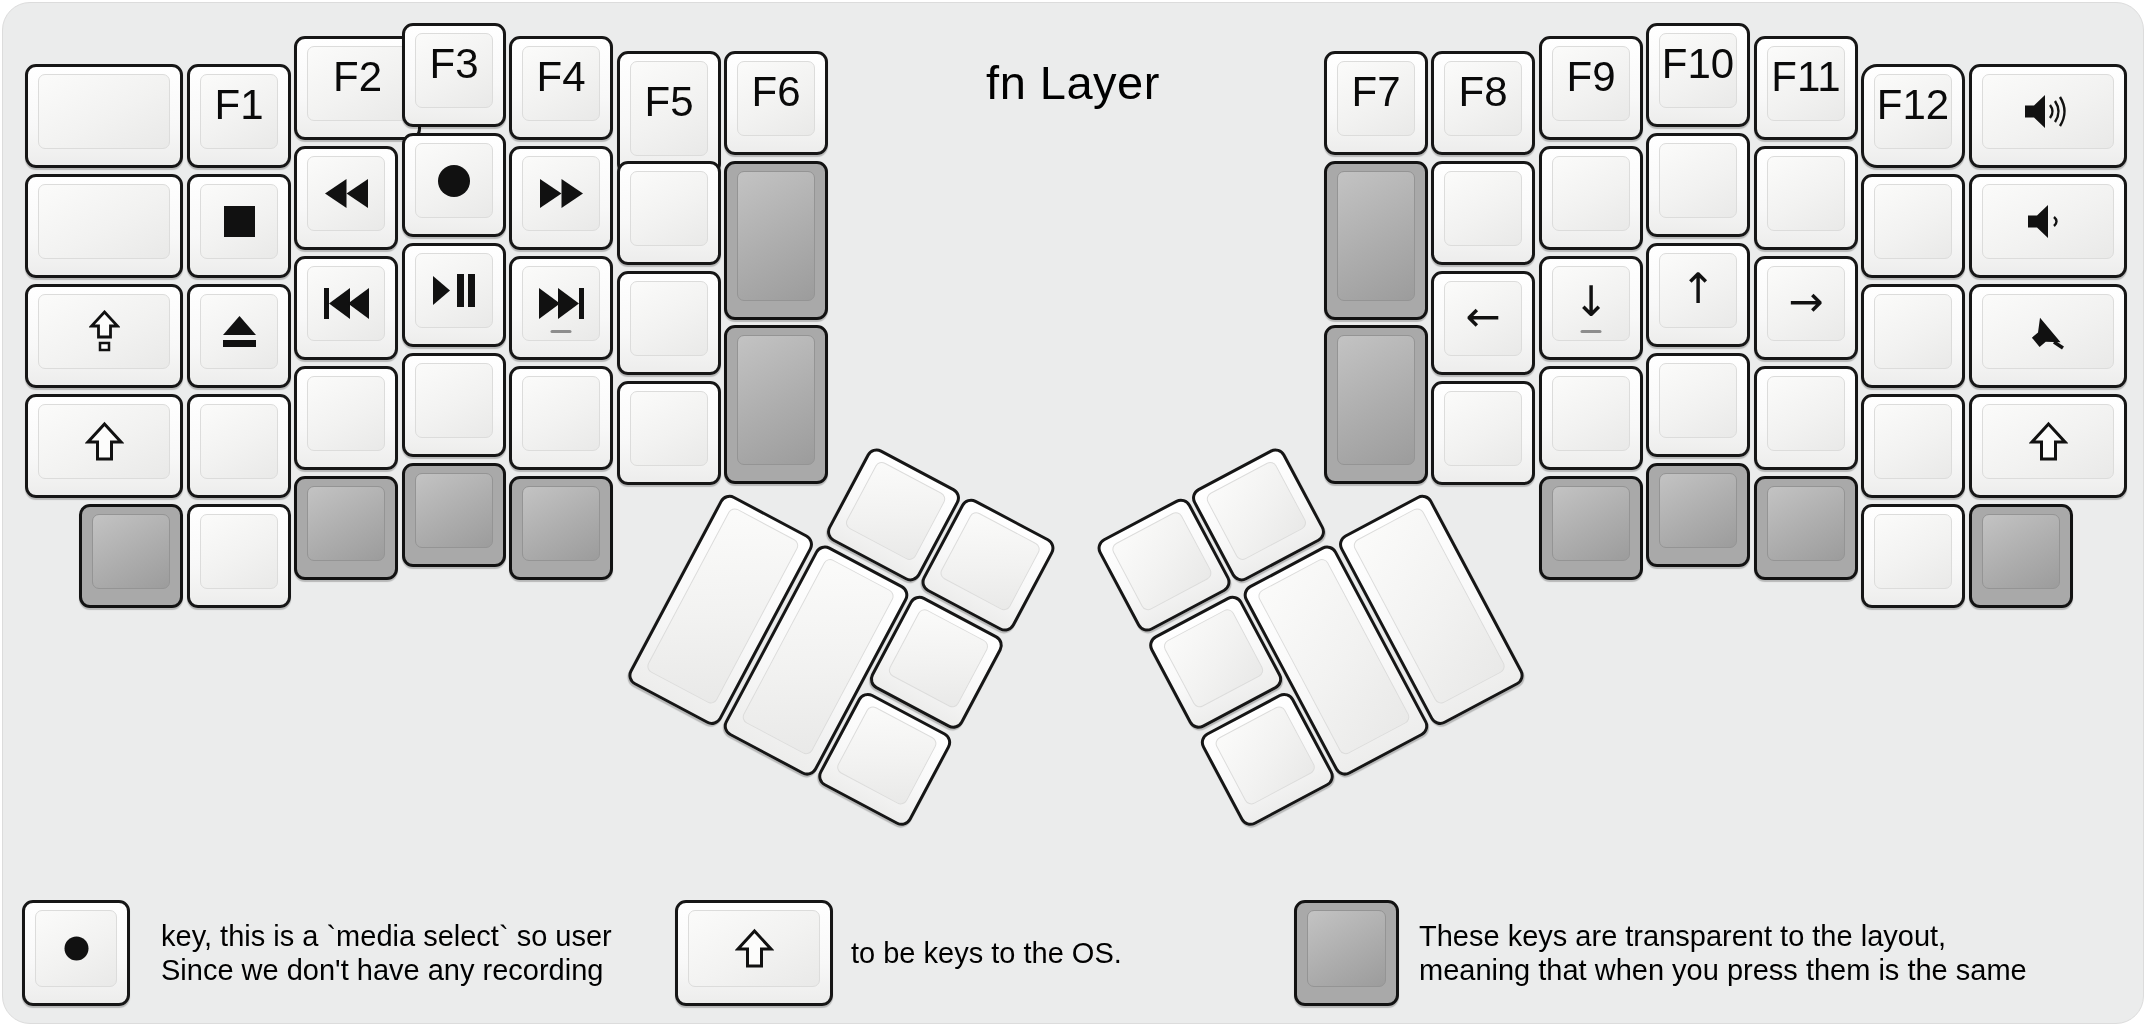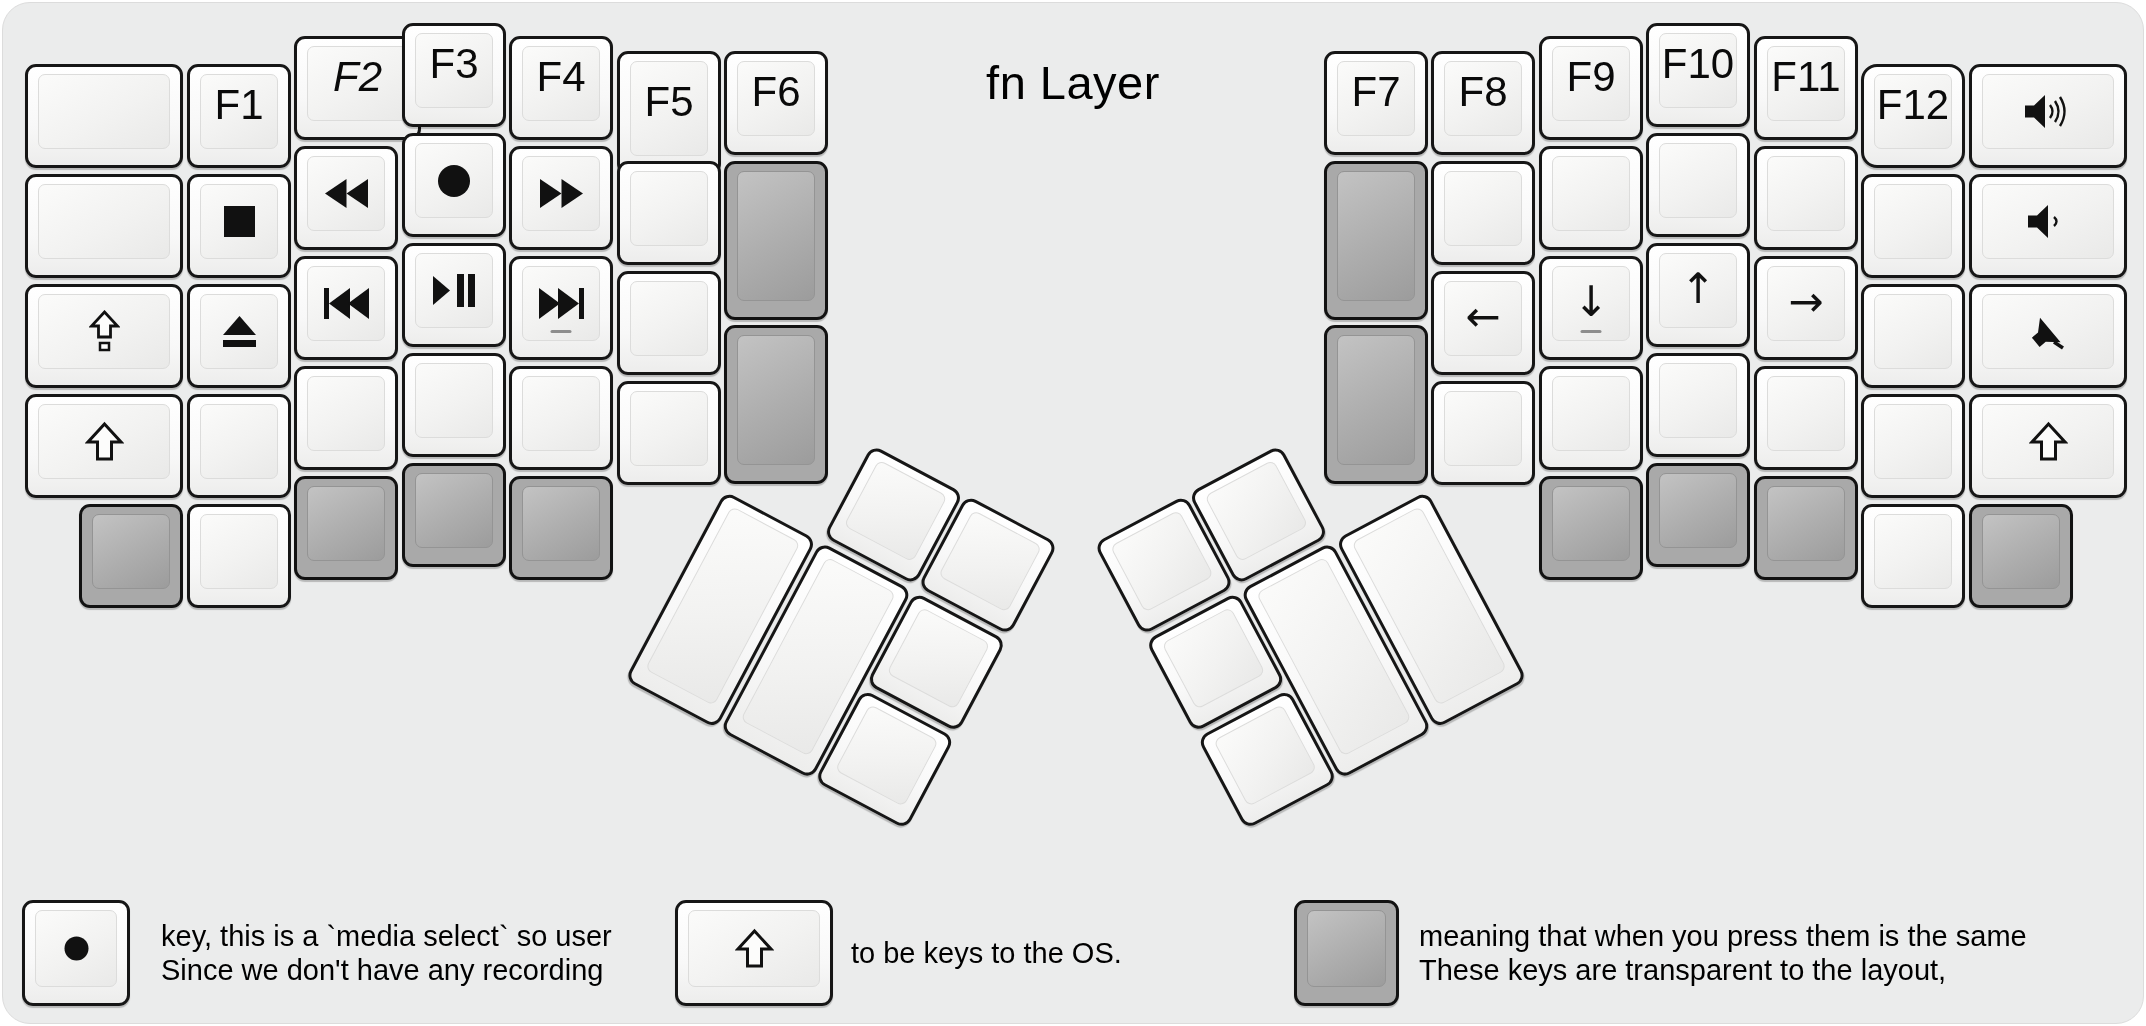--- a/index.html
+++ b/index.html
@@ -128,21 +128,21 @@
       </div>
       <div class="key" style="left: 184px; top: 391px; width: 104px; height: 104px;">
         <div class="top"></div>
       </div>
       <div class="key" style="left: 184px; top: 501px; width: 104px; height: 104px;">
         <div class="top"></div>
       </div>
       <div class="key gray" style="left: 76px; top: 501px; width: 104px; height: 104px;">
         <div class="top"></div>
       </div>
-      <div class="key" style="left: 291px; top: 33px; width: 127px; height: 104px; font-style: italic;">
+      <div class="key" style="left: 291px; top: 33px; width: 127px; height: 104px;">
         <div class="top">
           <span class="klabel">F2</span>
         </div>
       </div>
       <div class="key" style="left: 291px; top: 143px; width: 104px; height: 104px;">
         <div class="top">
           <span class="iconwrap icon-rewind-icon">
             <svg width="43" height="29" viewBox="0 0 43 29">
               <polygon points="21.5,0 21.5,29 0,14.5" fill="#111"></polygon>
               <polygon points="43,0 43,29 21.5,14.5" fill="#111"></polygon>
@@ -470,17 +470,17 @@
           </span>
         </div>
       </div>
       <div class="legend-text" style="left: 848px; top: 897px;">
         <div>to be keys to the OS.</div>
       </div>
       <div class="key gray legend-key" style="left: 1291px; top: 897px; width: 105px; height: 106px;">
         <div class="top"></div>
       </div>
       <div class="legend-text" style="left: 1416px; top: 897px;">
+        <div>These keys are transparent to the layout,</div>
         <div>meaning that when you press them is the same</div>
-        <div>These keys are transparent to the layout,</div>
       </div>
     </div>
 </div>
 
 </body></html>

